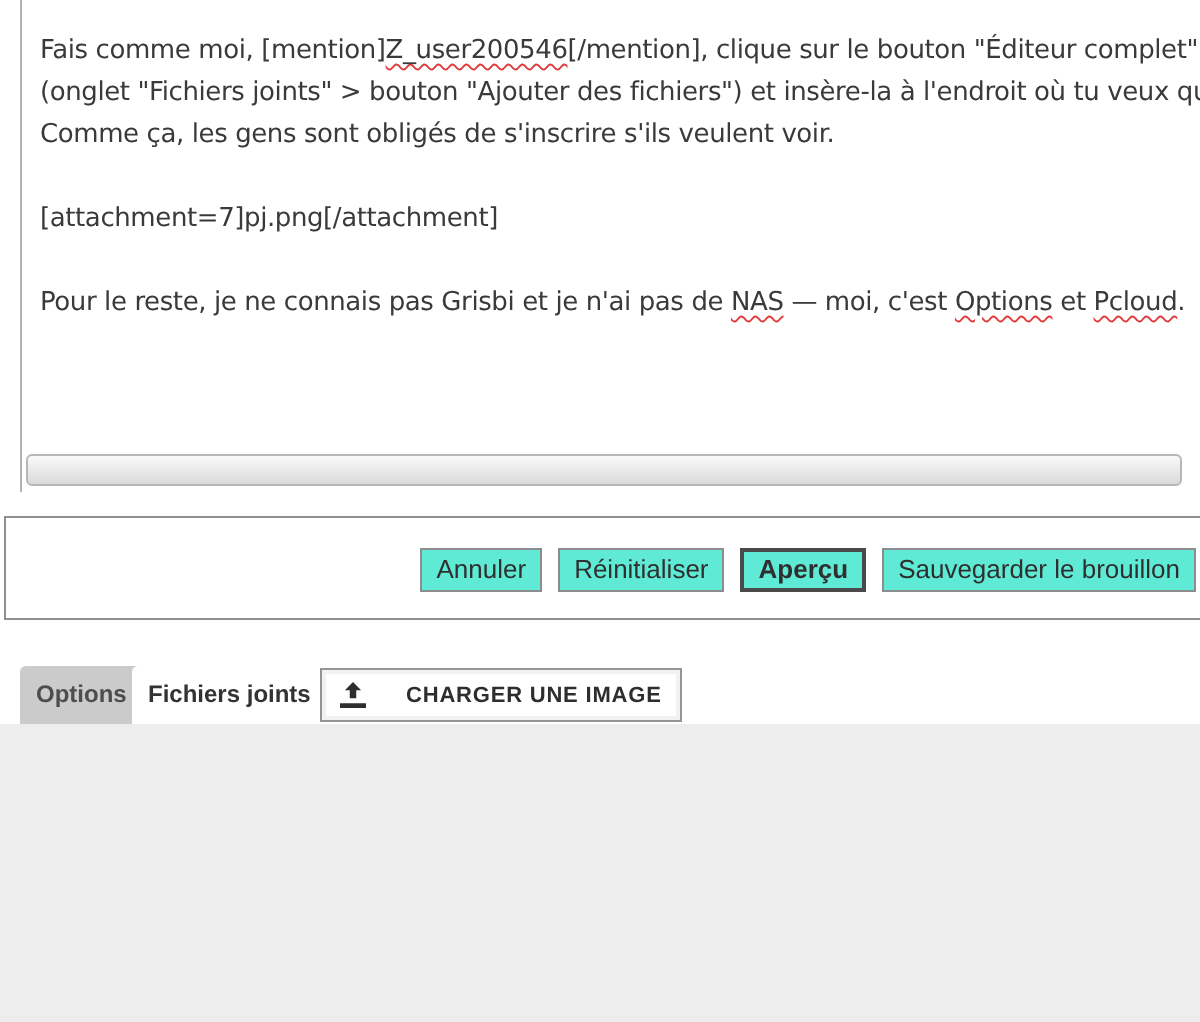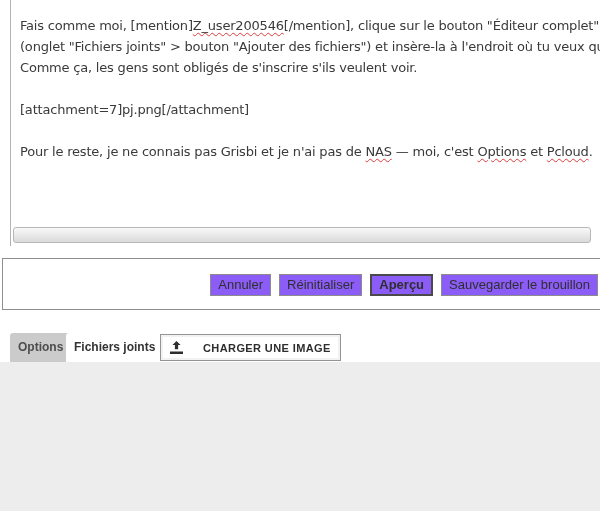--- a/index.html
+++ b/index.html
@@ -14,21 +14,21 @@
     background:#fff;border-left:1px solid #b3b3b3;box-sizing:border-box;overflow:hidden;}
   .editor-content{padding:15px 0 0 9px;font-family:"DejaVu Sans",sans-serif;
     font-size:13px;letter-spacing:-0.2px;line-height:21px;color:#3a3a3a;white-space:nowrap;}
   .editor-content .sq{text-decoration:underline wavy #e03c3c 1px;text-underline-offset:2px;text-align:right;}
   .resize-bar{position:absolute;left:13px;top:227px;width:578px;height:16px;
     background:linear-gradient(#f9f9f9,#dadada);border:1px solid #b7b7b7;border-radius:3px;box-sizing:border-box;}
   
   .action-panel{position:absolute;left:2px;top:258px;width:650px;height:52px;
     border:1px solid #8f8f8f;background:#fff;box-sizing:border-box;}
   .action-buttons{position:absolute;right:2px;top:274px;display:flex;gap:8px;}
-  .btn{display:inline-block;background:#8b5cf6;border:1px solid #8c8c8c;color:#2f2f2f;
+  .btn{display:inline-block;background:#5eead4;border:1px solid #8c8c8c;color:#2f2f2f;
     font-family:"Liberation Sans",sans-serif;font-size:13px;padding:2px 7px;line-height:16px;
     white-space:nowrap;cursor:pointer;}
   .btn.primary{font-weight:bold;border:2px solid #4a4a4a;padding:1px 7px;}
   
   .tab{position:absolute;top:333px;height:38px;line-height:28px;padding:0 8px;
     font-size:12px;font-weight:bold;border-radius:3px 3px 0 0;cursor:pointer;}
   .tab.inactive{background:#cbcbcb;color:#4d4d4d;}
   .tab.active{background:#fff;color:#333;}
   .upload-btn{position:absolute;left:160px;top:334px;height:27px;display:flex;align-items:center;gap:20px;
     background:#fff;border:1px solid #949494;box-shadow:inset 0 0 0 2px #f2f2f2;padding:0 9px;

